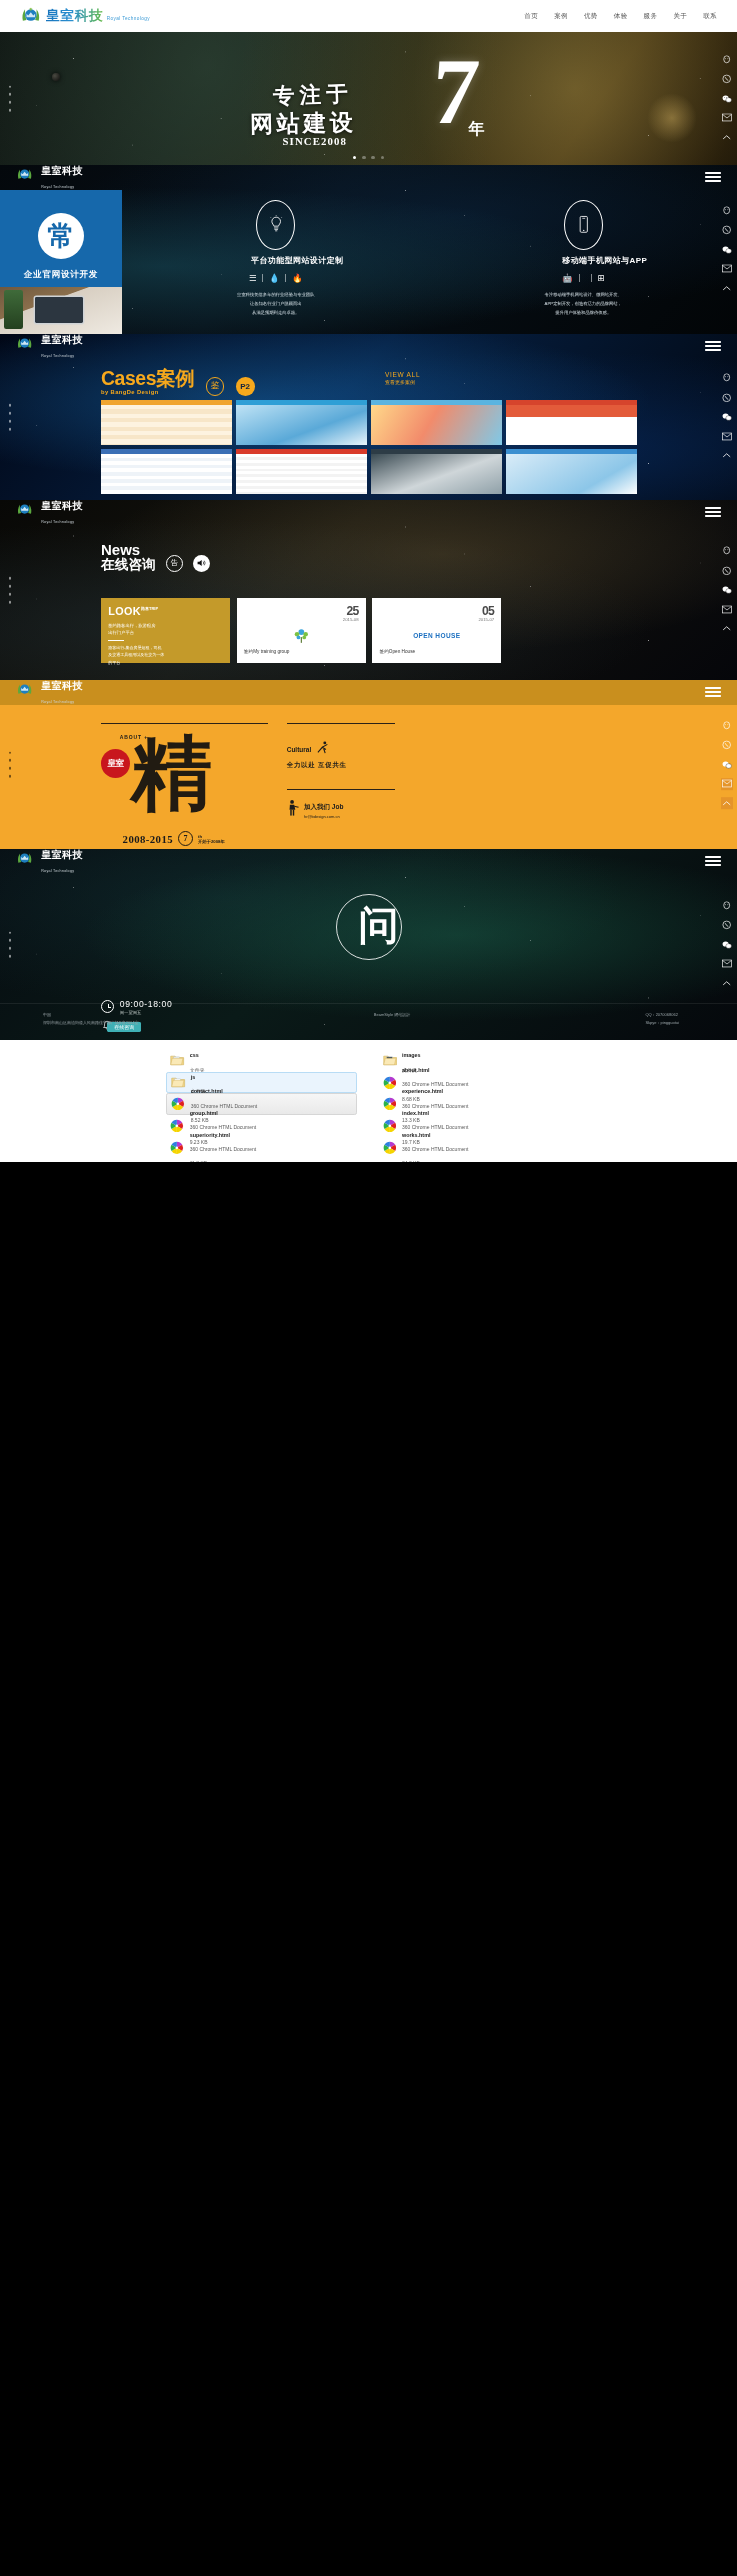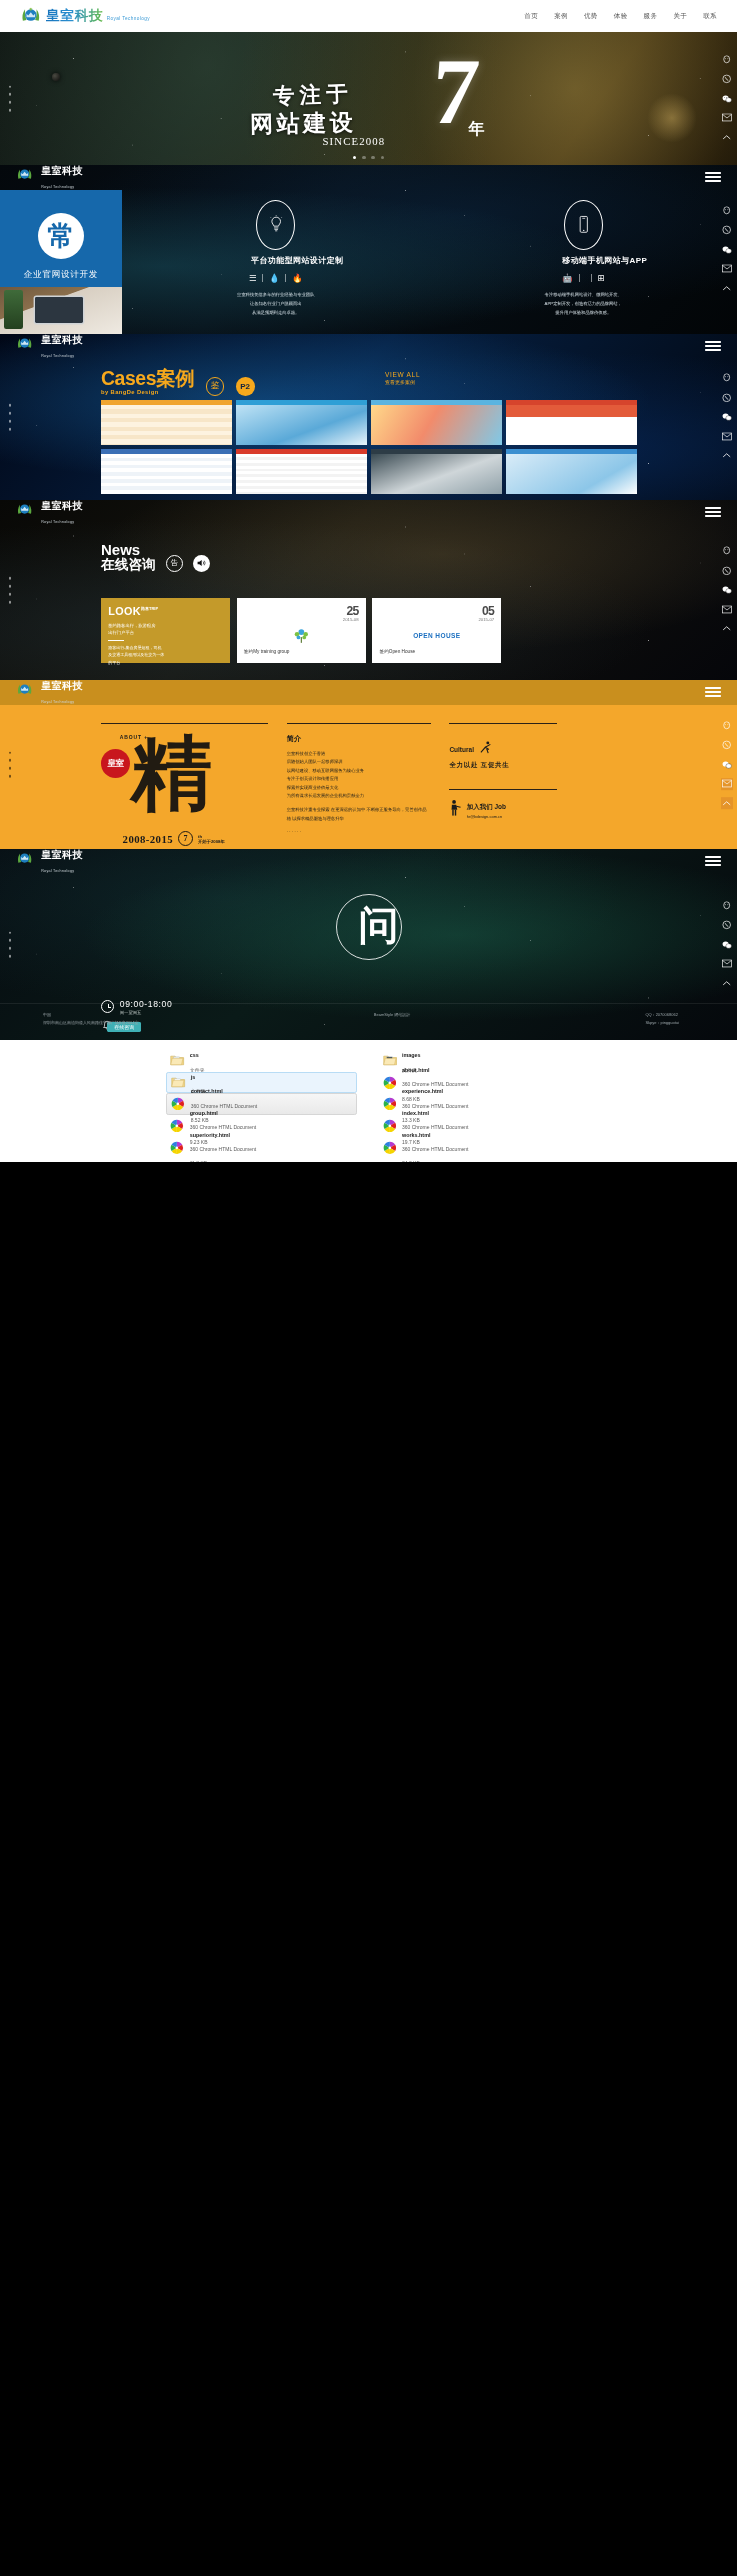--- a/index.html
+++ b/index.html
@@ -57,21 +57,21 @@
     background:radial-gradient(circle,rgba(255,215,120,.35),transparent 70%); }
   .hero-inner { position:absolute; left:0; right:0; top:0; bottom:0; display:flex; align-items:center; justify-content:center; }
   .hero-art { position:relative; width:238px; height:97px; }
   .hero-7 { position:absolute; right:8.6px; top:-5.8px; font-family:"Liberation Serif",serif; font-size:94px; font-weight:bold;
             color:#fff; line-height:1; text-shadow:0 0 10px rgba(255,255,255,.25); transform:skewX(-4deg); }
   .hero-l1 { position:absolute; left:23px; top:30px; font-size:21.6px; font-weight:bold; letter-spacing:5px; color:#fff;
              font-family:"DejaVu Sans",sans-serif; text-shadow:0 0.7px 3.6px rgba(0,0,0,.8); transform:rotate(-2deg); }
   .hero-l2 { position:absolute; left:0px; top:58px; font-size:23px; font-weight:bold; letter-spacing:3.6px; color:#fff;
              font-family:"DejaVu Sans",sans-serif; text-shadow:0 0.7px 3.6px rgba(0,0,0,.8); transform:rotate(-1deg); }
   .hero-since { position:absolute; left:33px; top:85px; font-family:"Liberation Serif",serif; font-size:10.8px;
-                letter-spacing:1.1px; color:#fff; font-weight:normal;margin-left:40px; }
+                letter-spacing:1.1px; color:#fff; font-weight:bold; }
   .hero-nian { position:absolute; right:2.9px; top:69px; font-size:16px; font-weight:bold; color:#fff; }
   .hero-dots { position:absolute; bottom:5.8px; left:0; right:0; display:flex; justify-content:center; gap:5.8px; }
   .hero-dots i { width:3.6px; height:3.6px; border-radius:50%; background:rgba(255,255,255,.35); display:block; }
   .hero-dots i.on { background:#fff; }
   .left-dots { position:absolute; left:8.6px; top:50%; transform:translateY(-50%); display:flex; flex-direction:column; gap:5px; }
   .left-dots i { width:2.9px; height:2.9px; border-radius:50%; background:rgba(255,255,255,.55); display:block; }
 
   
   .darkhead { height:24.5px; display:flex; align-items:center; justify-content:space-between; padding:0 16px;
               position:absolute; left:0; top:0; width:100%; z-index:5; }
@@ -88,21 +88,21 @@
 
   
   .services { height:169px; background:
       radial-gradient(ellipse at 22% 60%, rgba(25,80,95,.55) 0%, transparent 55%),
       radial-gradient(ellipse at 62% 30%, rgba(12,40,70,.5) 0%, transparent 60%),
       linear-gradient(135deg,#04080c 0%,#071018 40%,#020507 100%); }
   .svc-wrap { position:absolute; left:0; top:24.5px; right:0; bottom:0; display:flex; }
   .svc-blue { width:122px; background:#1668ab; padding:16px 8.6px 0; text-align:center; position:relative; z-index:3; }
   .svc-chang { width:46px; height:46px; border-radius:50%; background:#fff; color:#1668ab; font-size:27px; font-weight:bold;
                display:flex; align-items:center; justify-content:center; margin:7.2px auto 10px; font-family:"DejaVu Sans",sans-serif;}
-  .svc-title { font-size:8.6px; font-weight:normal; letter-spacing:0.7px; margin-bottom:7.2px; }
+  .svc-title { font-size:8.6px; font-weight:bold; letter-spacing:0.7px; margin-bottom:7.2px; }
   .svc-icons { display:flex; align-items:center; justify-content:center; gap:5px; margin-bottom:10px; }
   .svc-icons span { font-size:8.6px; opacity:.95; }
   .svc-icons i { width:0.7px; height:8px; background:rgba(255,255,255,.45); display:block; }
   .svc-desc { font-size:4.7px; line-height:1.85; color:#e6f1fa; }
   .svc-photo { position:absolute; left:0; bottom:0; width:122px; height:47px;
                background:linear-gradient(160deg,#6f583e 0%,#8b6f4c 35%,#d8cfc2 36%,#efeae2 100%); }
   .svc-photo::after { content:""; position:absolute; left:35px; top:10px; width:48px; height:26px; background:#2c3640; border-radius:1.4px;
                       box-shadow:0 0 0 1.4px #cfd3d6; }
   .svc-photo::before { content:""; position:absolute; left:4.3px; top:2.9px; width:18.7px; height:39px; border-radius:2.2px;
                        background:linear-gradient(180deg,#3f6b3a,#24401f); }
@@ -715,35 +715,20 @@
         <div class="ab-years">
           <span class="yy">2008-2015</span>
           <span class="ab-circ">7</span>
           <span class="ab-th">
             <b>th</b>
             <b>开始于2008年</b>
           </span>
         </div>
       </div>
 
-      <div class="ab-col2">
-        <div class="ab-rule"></div>
-        <div class="ab-h">简介</div>
-        <div class="ab-p" style="white-space:pre-line">皇室科技创立于香港
-后随创始人团队一起移师深圳
-以网站建设、移动互联网服务为核心业务
-专注于创意设计和传播应用
-探索并实现商业价值最大化
-为所有谋求长远发展的企业机构贡献全力</div>
-        <div class="ab-p" style="margin-top:5.8px">皇室科技注重专业探索
-在更深远的认知中
-不断修正服务导向，完善创作品格
-以探求精品塑造与理念升华</div>
-        <div class="ab-dots">......</div>
-      </div>
 
       <div class="ab-col3">
         <div class="ab-rule"></div>
         <div style="margin-top:16px">
           <div class="ab-cul">
             <span class="ab-cul-en">Cultural</span>
             <span>
               <svg width="16" height="16" viewBox="0 0 22 22">
                   <circle cx="13.5" cy="4" r="2" fill="#1b1b1b"></circle>
                   <path d="M4 17 L10 10 L15 13 M10 10 L17 6 M12 12 L14 18" stroke="#1b1b1b" stroke-width="1.5" fill="none"></path>

